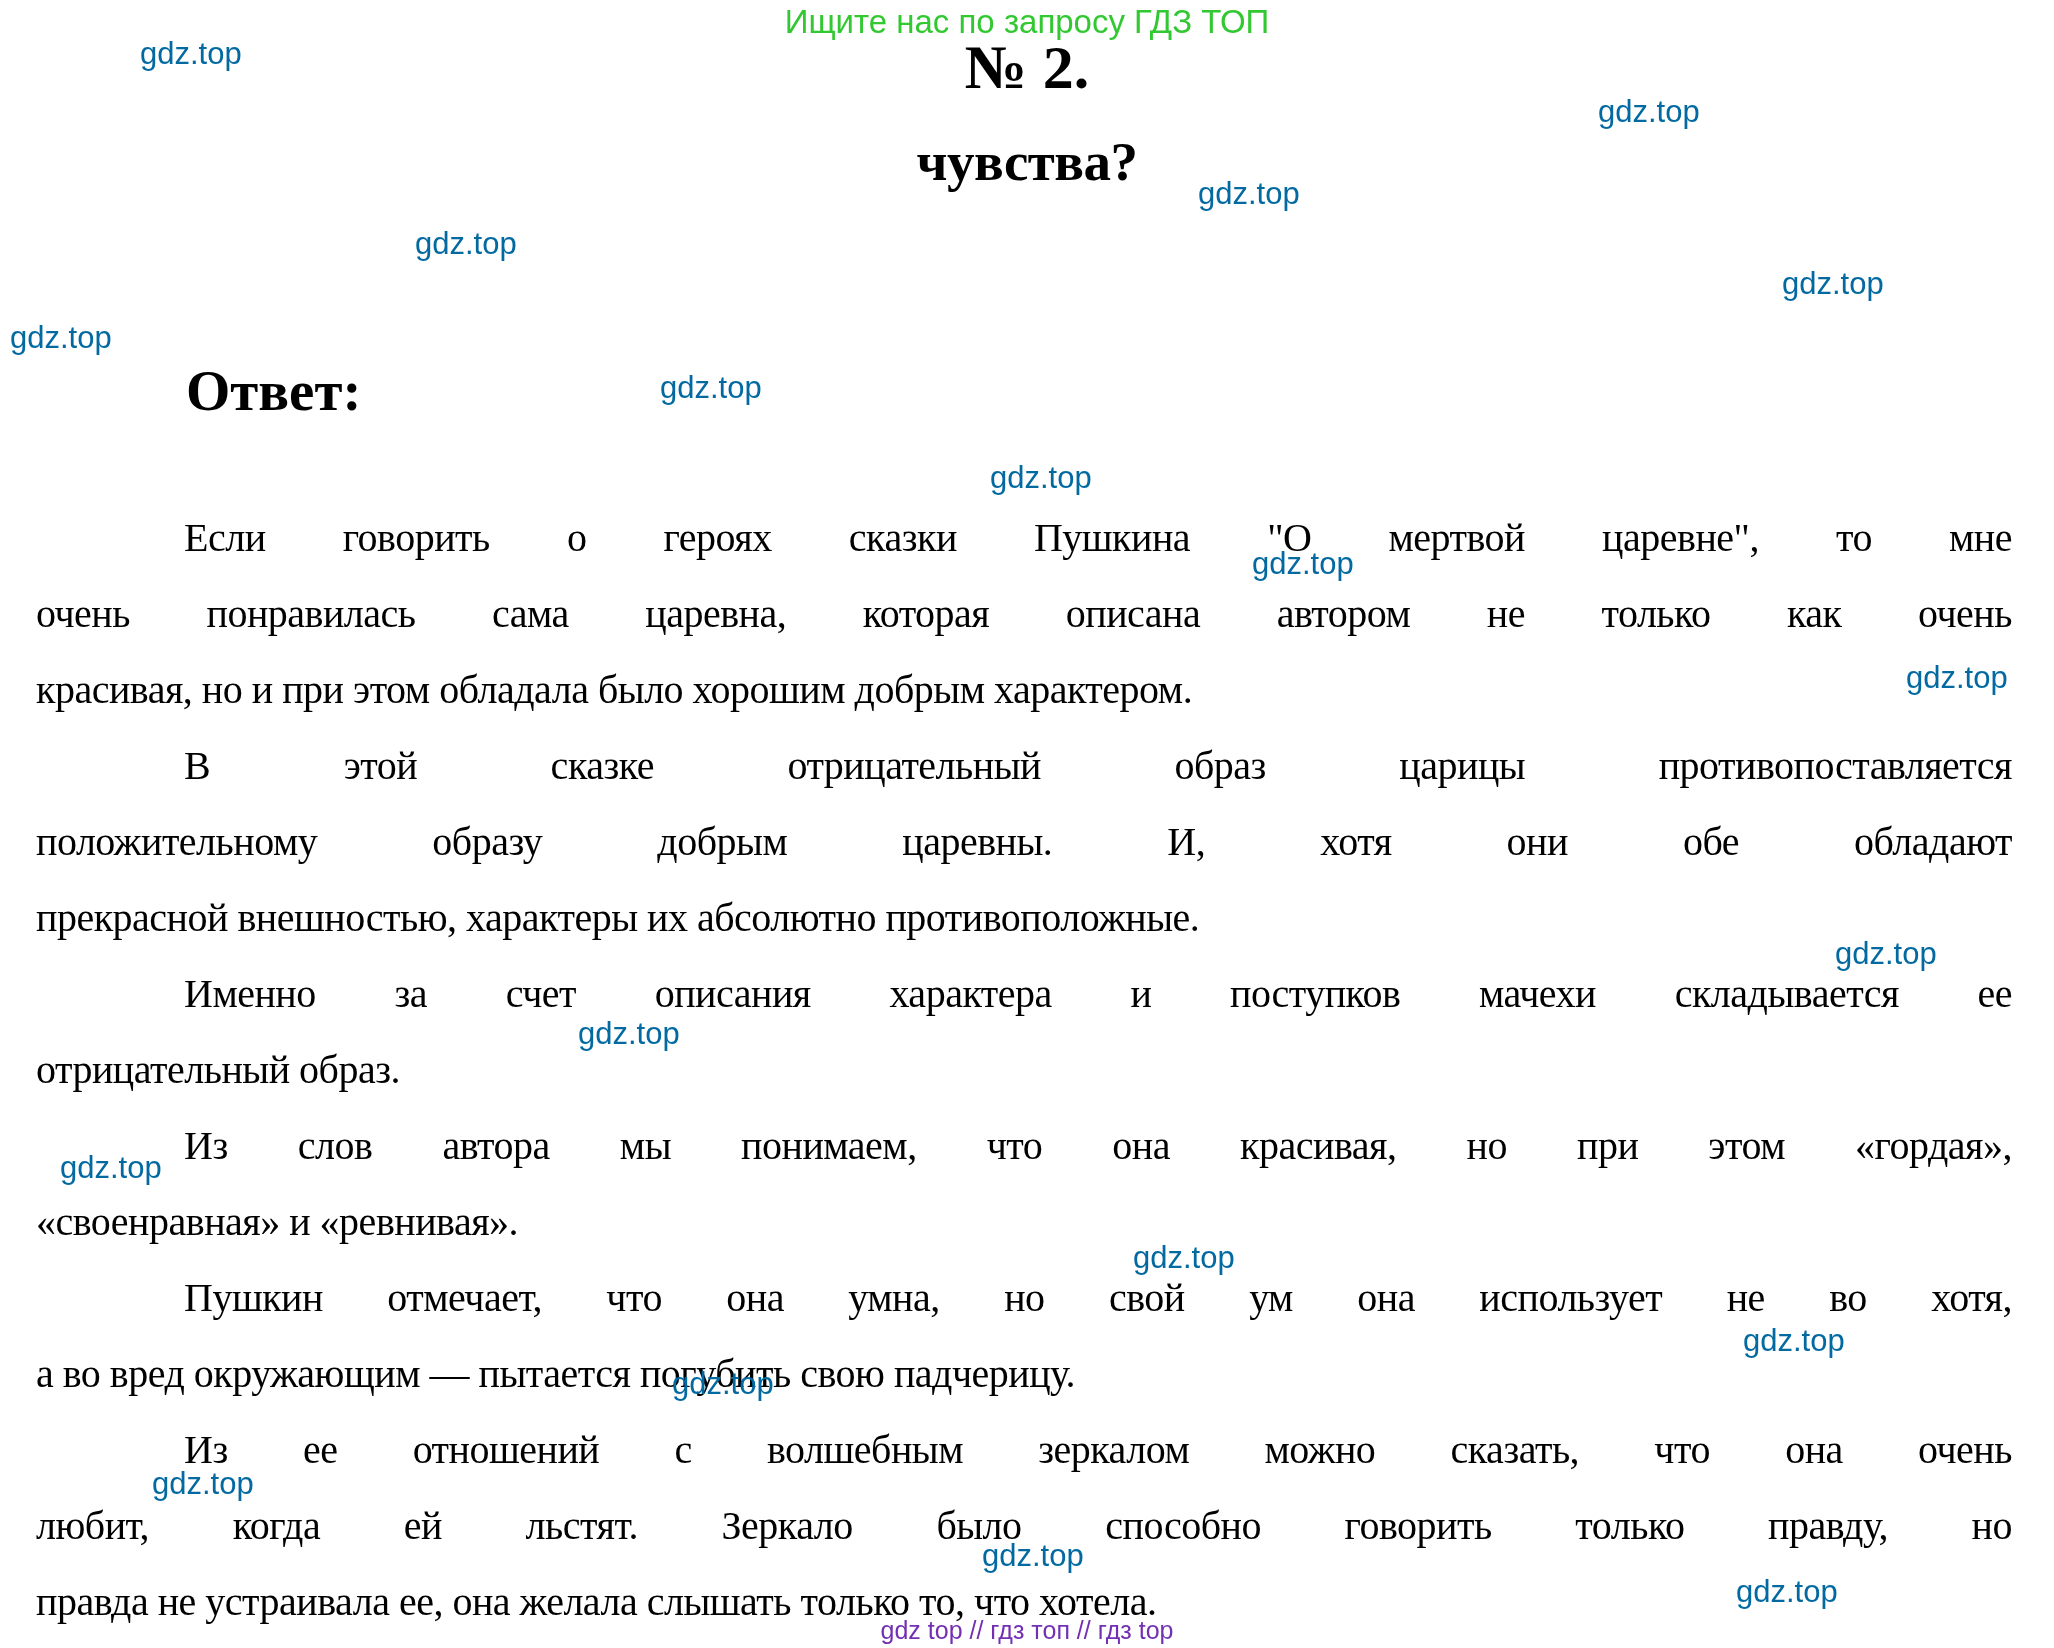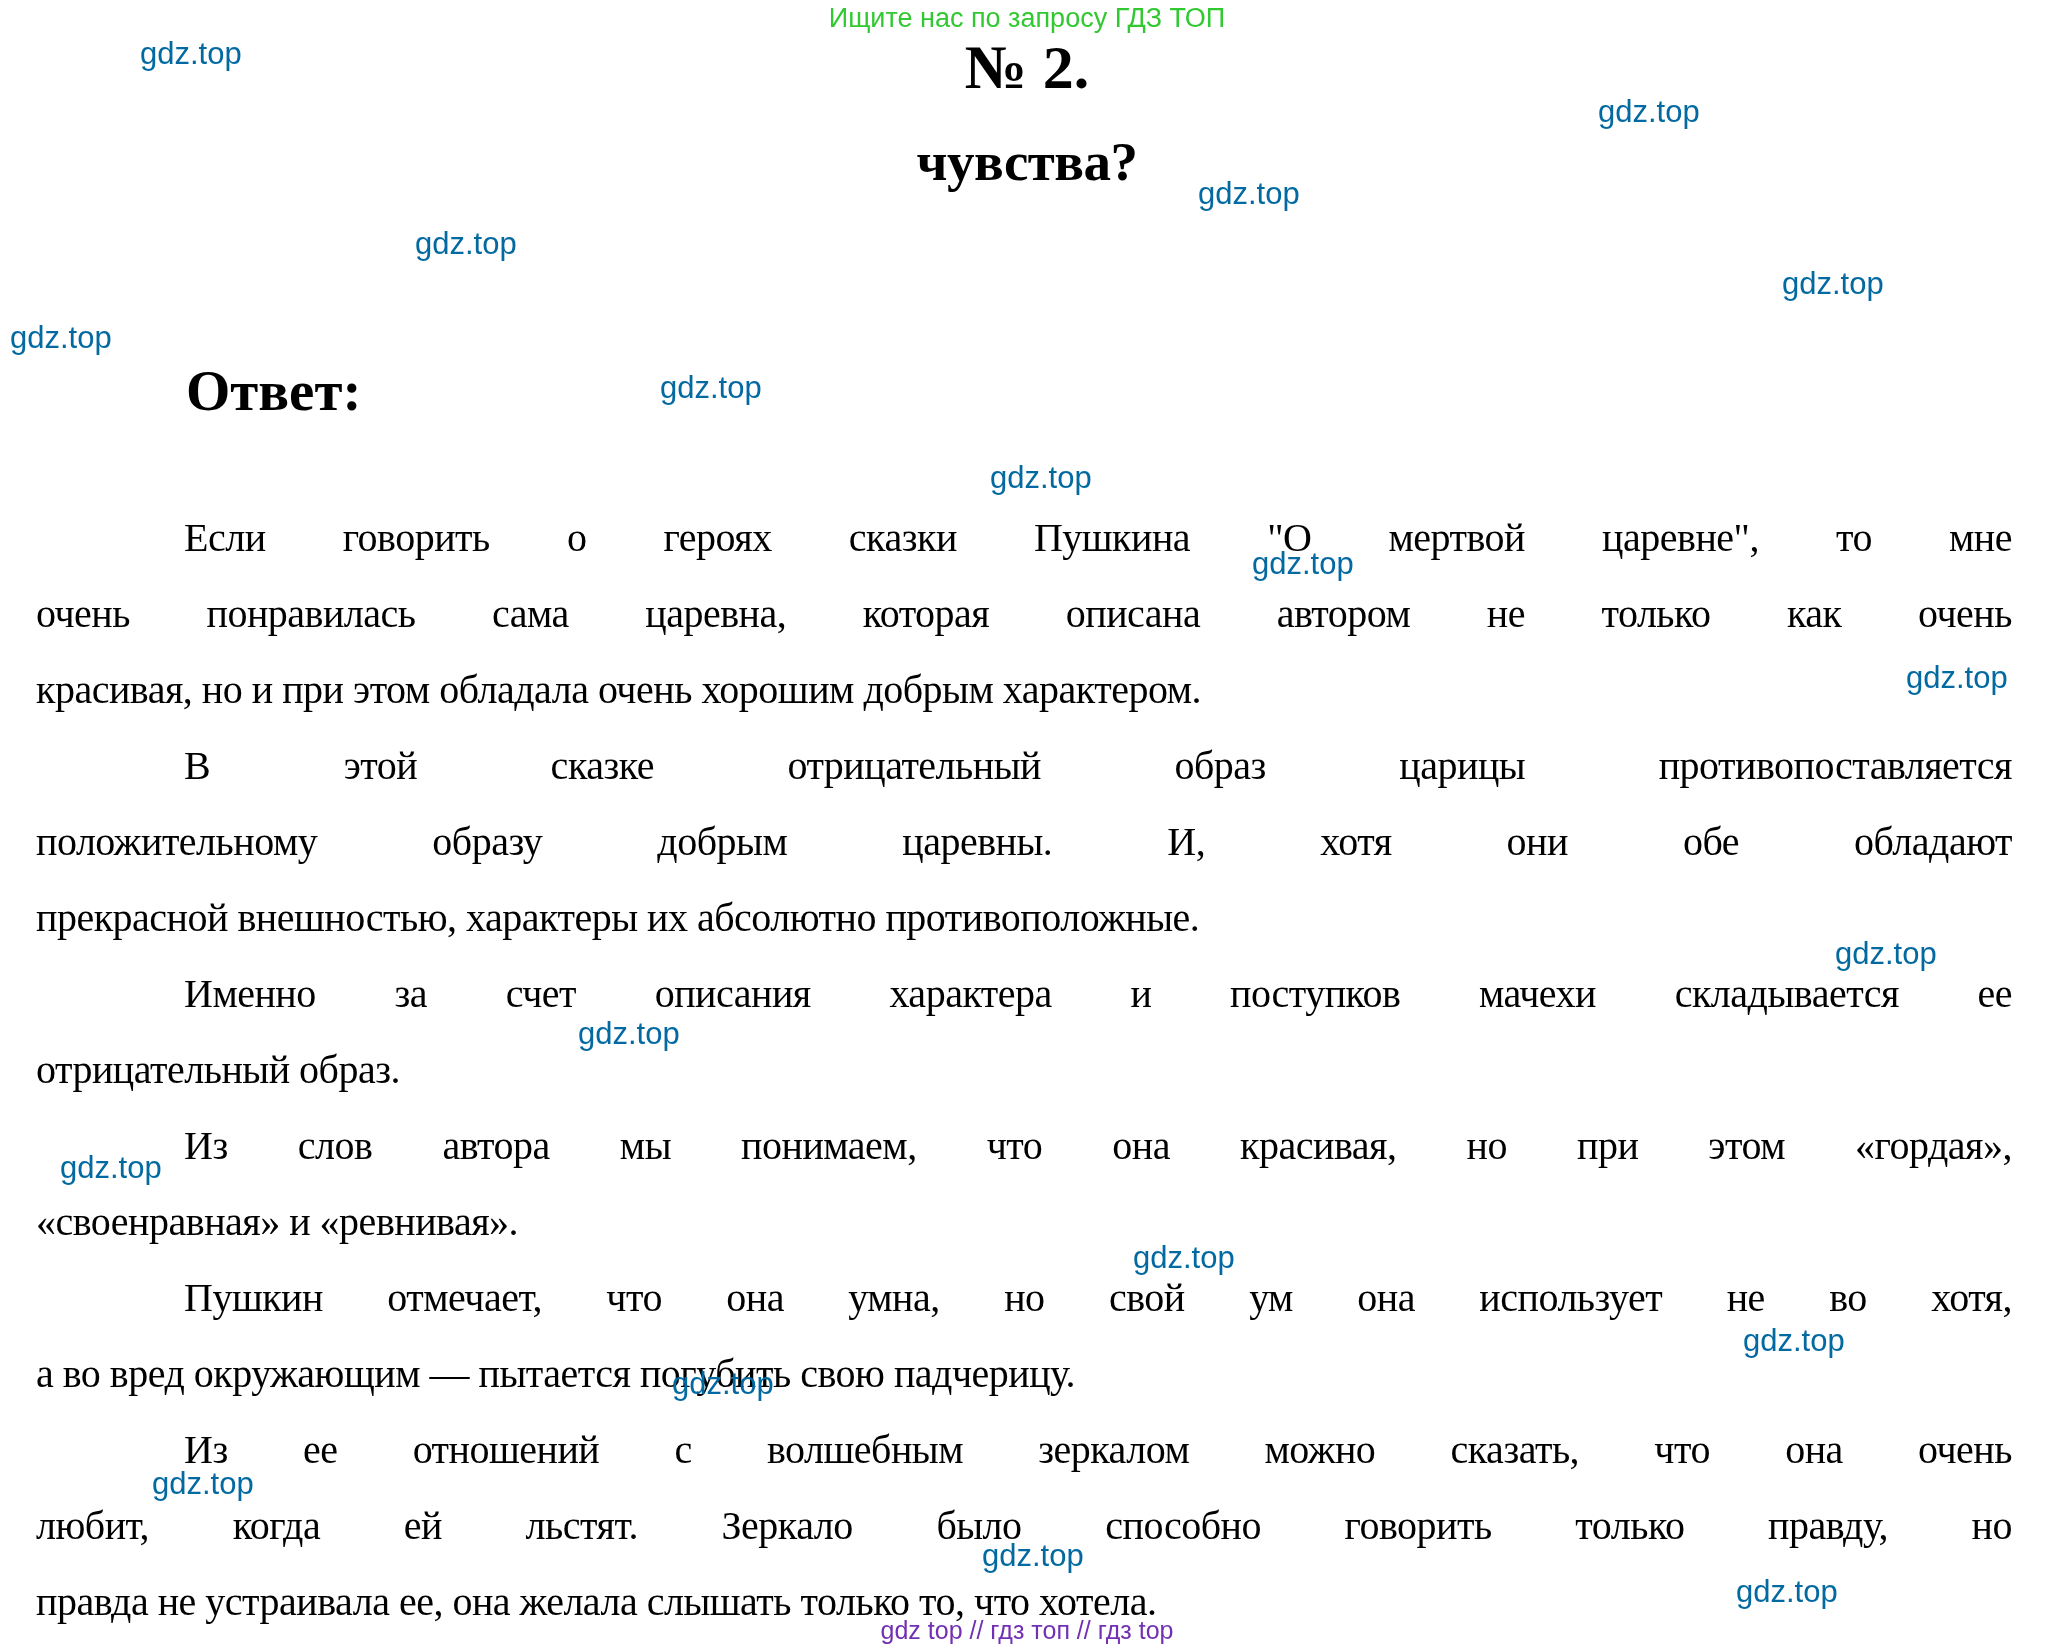--- a/index.html
+++ b/index.html
@@ -10,21 +10,21 @@
     background: #ffffff;
     overflow: hidden;
     color: #000000;
     font-family: "Liberation Serif", "DejaVu Serif", serif;
   }
   .promo {
     position: absolute;
     top: 4px; left: 0; width: 100%;
     text-align: center;
     font-family: "Liberation Sans", "DejaVu Sans", sans-serif;
-    font-size: 27px;
+    font-size: 33px;
     line-height: 1.1;
   }
   .qnum {
     position: absolute;
     top: 36px; left: 0; width: 100%;
     text-align: center;
     font-size: 62px;
     font-weight: bold;
     line-height: 1;
   }
@@ -86,21 +86,21 @@
 
   <div class="title">
     <div>чувства?</div>
   </div>
 
   <div class="answer-label">Ответ:</div>
 
   <div class="body-text">
       <div class="body-line indent">Если говорить о героях сказки Пушкина "О мертвой царевне", то мне</div>
       <div class="body-line">очень понравилась сама царевна, которая описана автором не только как очень</div>
-      <div class="body-line last">красивая, но и при этом обладала очень хорошим добрым характером.</div>
+      <div class="body-line last">красивая, но и при этом обладала было хорошим добрым характером.</div>
       <div class="body-line indent">В этой сказке отрицательный образ царицы противопоставляется</div>
       <div class="body-line">положительному образу добрым царевны. И, хотя они обе обладают</div>
       <div class="body-line last">прекрасной внешностью, характеры их абсолютно противоположные.</div>
       <div class="body-line indent">Именно за счет описания характера и поступков мачехи складывается ее</div>
       <div class="body-line last">отрицательный образ.</div>
       <div class="body-line indent">Из слов автора мы понимаем, что она красивая, но при этом «гордая»,</div>
       <div class="body-line last">«своенравная» и «ревнивая».</div>
       <div class="body-line indent">Пушкин отмечает, что она умна, но свой ум она использует не во хотя,</div>
       <div class="body-line last">а во вред окружающим — пытается погубить свою падчерицу.</div>
       <div class="body-line indent">Из ее отношений с волшебным зеркалом можно сказать, что она очень</div>

